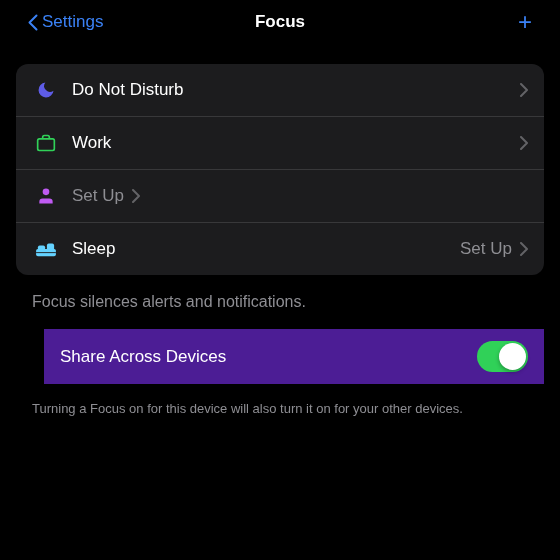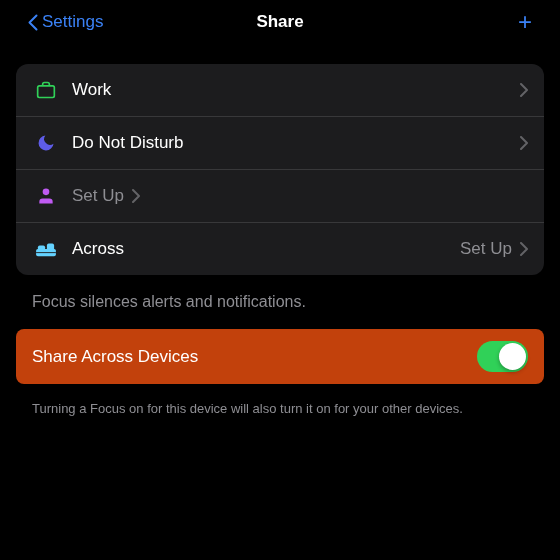--- a/index.html
+++ b/index.html
@@ -127,24 +127,25 @@
     }
 
     .section-footer {
       color: #8e8e93;
       font-size: 16px;
       padding: 8px 16px 16px;
       line-height: 1.4;
     }
 
     .section-share {
-      background-color: #c2410c;
-      border-radius: 8px;
+      background-color: #4c1d95;
+      border-radius: 0;
       overflow: hidden;
       margin-bottom: 8px;
+      margin-left: 28px;
     }
 
     .share-item {
       display: flex;
       align-items: center;
       padding: 12px 16px;
       min-height: 50px;
     }
 
     .share-label {
@@ -189,50 +190,50 @@
 </head>
 <body>
 
 <div class="nav-bar">
   <div class="nav-back">
     <svg width="10" height="17" viewBox="0 0 10 17" fill="none">
       <path d="M8.5 1.5L1.5 8.5L8.5 15.5" stroke="#3b82f6" stroke-width="2" stroke-linecap="round" stroke-linejoin="round"></path>
     </svg>
     <span>Settings</span>
   </div>
-  <span class="nav-title">Share</span>
+  <span class="nav-title">Focus</span>
   <span class="nav-add">+</span>
 </div>
 
 <div class="content">
 
   <div class="section">
+
+    <div class="list-item">
+      <div class="item-icon icon-moon">
+        <svg width="20" height="20" viewBox="0 0 24 24" fill="#5e5ce6">
+          <path d="M21 12.79A9 9 0 1 1 11.21 3 7 7 0 0 0 21 12.79z"></path>
+        </svg>
+      </div>
+      <span class="item-label">Do Not Disturb</span>
+      <div class="item-action">
+        <svg class="chevron-svg" viewBox="0 0 8 14" fill="none">
+          <path d="M1 1L7 7L1 13" stroke="#636366" stroke-width="2" stroke-linecap="round" stroke-linejoin="round"></path>
+        </svg>
+      </div>
+    </div>
 
     <div class="list-item">
       <div class="item-icon icon-work">
         <svg width="20" height="20" viewBox="0 0 24 24" fill="none" stroke="#30d158" stroke-width="2">
           <rect x="2" y="7" width="20" height="14" rx="2"></rect>
           <path d="M16 7V5a2 2 0 0 0-2-2h-4a2 2 0 0 0-2 2v2"></path>
         </svg>
       </div>
       <span class="item-label">Work</span>
-      <div class="item-action">
-        <svg class="chevron-svg" viewBox="0 0 8 14" fill="none">
-          <path d="M1 1L7 7L1 13" stroke="#636366" stroke-width="2" stroke-linecap="round" stroke-linejoin="round"></path>
-        </svg>
-      </div>
-    </div>
-
-    <div class="list-item">
-      <div class="item-icon icon-moon">
-        <svg width="20" height="20" viewBox="0 0 24 24" fill="#5e5ce6">
-          <path d="M21 12.79A9 9 0 1 1 11.21 3 7 7 0 0 0 21 12.79z"></path>
-        </svg>
-      </div>
-      <span class="item-label">Do Not Disturb</span>
       <div class="item-action">
         <svg class="chevron-svg" viewBox="0 0 8 14" fill="none">
           <path d="M1 1L7 7L1 13" stroke="#636366" stroke-width="2" stroke-linecap="round" stroke-linejoin="round"></path>
         </svg>
       </div>
     </div>
 
     <div class="list-item">
       <div class="item-icon icon-person">
         <svg width="20" height="20" viewBox="0 0 24 24" fill="#bf5af2">
@@ -250,21 +251,21 @@
 
     <div class="list-item">
       <div class="item-icon icon-sleep">
         <svg width="22" height="18" viewBox="0 0 24 20" fill="none">
           <rect x="1" y="10" width="22" height="8" rx="2" fill="#64d2ff"></rect>
           <path d="M1 14h22" stroke="#1c1c1e" stroke-width="1"></path>
           <rect x="3" y="6" width="8" height="6" rx="2" fill="#64d2ff"></rect>
           <rect x="13" y="4" width="8" height="8" rx="2" fill="#64d2ff"></rect>
         </svg>
       </div>
-      <span class="item-label">Across</span>
+      <span class="item-label">Sleep</span>
       <div class="item-action">
         <span style="color:#8e8e93; font-size:17px;">Set Up</span>
         <svg class="chevron-svg" viewBox="0 0 8 14" fill="none">
           <path d="M1 1L7 7L1 13" stroke="#636366" stroke-width="2" stroke-linecap="round" stroke-linejoin="round"></path>
         </svg>
       </div>
     </div>
 
   </div>
 

